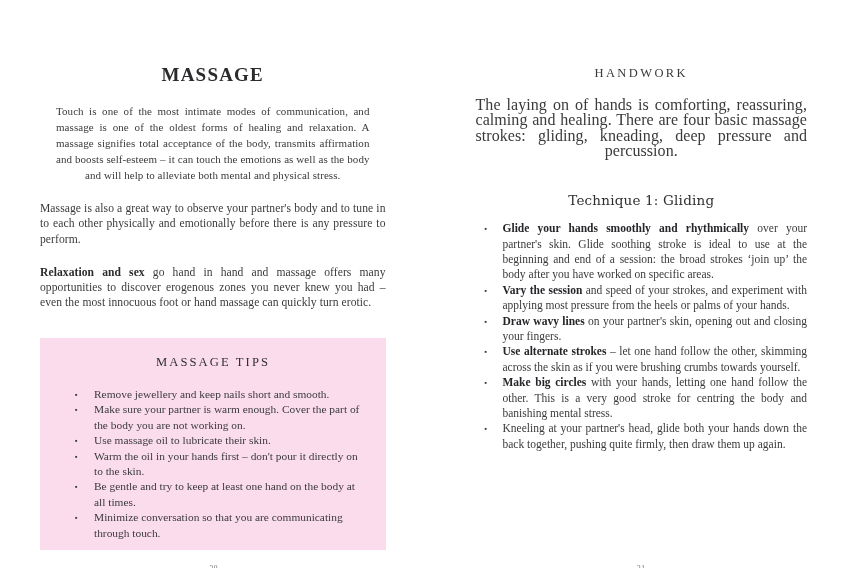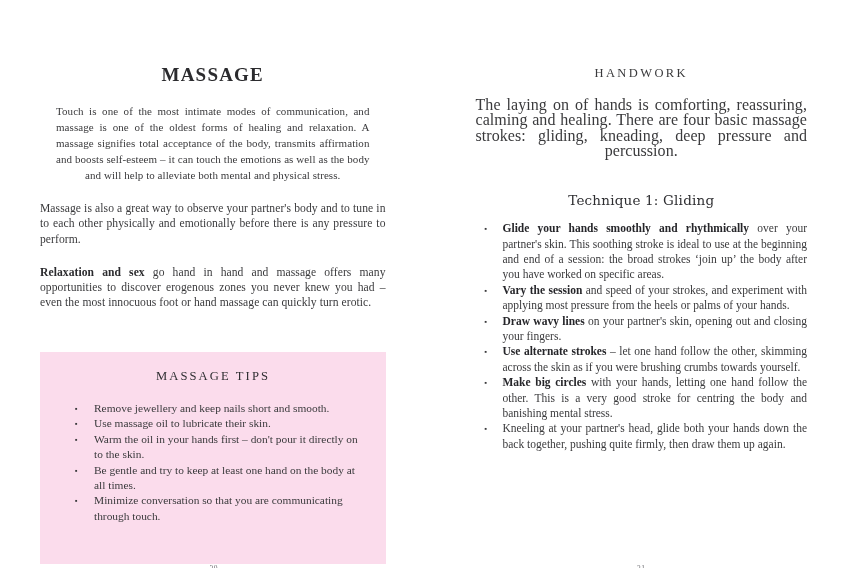--- a/index.html
+++ b/index.html
@@ -86,21 +86,21 @@
     margin: 0 0 0 0;
     padding-top: 18px;
     letter-spacing: 0.06px;
   }
   .body-para b { font-weight: bold; color: #2b2b2e; }
 
   
   .tips-box {
     position: absolute;
     left: 40px;
-    top: 332px;
+    top: 318px;
     width: 346px;
     height: 212px;
     background: #fbdcec;
     box-sizing: border-box;
     padding: 14px 18px 12px 18px;
   }
   .tips-title {
     text-align: center;
     font-size: 12.6px;
     letter-spacing: 2.1px;
@@ -184,40 +184,41 @@
     <p class="intro">Touch is one of the most intimate modes of communication, and massage is one of the oldest forms of healing and relaxation. A massage signifies total acceptance of the body, transmits affirmation and boosts self-esteem – it can touch the emotions as well as the body and will help to alleviate both mental and physical stress.</p>
 
     <p class="body-para">Massage is also a great way to observe your partner's body and to tune in to each other physically and emotionally before there is any pressure to perform.</p>
 
     <p class="body-para"><b>Relaxation and sex</b><span> go hand in hand and massage offers many opportunities to discover erogenous zones you never knew you had – even the most innocuous foot or hand massage can quickly turn erotic.</span></p>
 
     <div class="tips-box">
       <div class="tips-title">MASSAGE TIPS</div>
       <ul class="tips-list">
         <li>Remove jewellery and keep nails short and smooth.</li>
+        <li>Make sure your partner is warm enough. Cover the part of the body you are not working on.</li>
         <li>Use massage oil to lubricate their skin.</li>
         <li>Warm the oil in your hands first – don't pour it directly on to the skin.</li>
         <li>Be gentle and try to keep at least one hand on the body at all times.</li>
         <li>Minimize conversation so that you are communicating through touch.</li>
       </ul>
     </div>
 
     <div class="folio folio-left">30</div>
   </div>
 
   <div class="page page-right">
 
     <h2 class="running-head">HANDWORK</h2>
 
     <p class="intro-right">The laying on of hands is comforting, reassuring, calming and healing. There are four basic massage strokes: gliding, kneading, deep pressure and percussion.</p>
 
     <h3 class="section-heading">Technique 1: Gliding</h3>
 
     <ul class="technique-list">
-      <li><b>Glide your hands smoothly and rhythmically</b><span> over your partner's skin. This soothing stroke is ideal to use at the beginning and end of a session: the broad strokes ‘join up’ the body after you have worked on specific areas.</span></li>
+      <li><b>Glide your hands smoothly and rhythmically</b><span> over your partner's skin. Glide soothing stroke is ideal to use at the beginning and end of a session: the broad strokes ‘join up’ the body after you have worked on specific areas.</span></li>
       <li><b>Vary the session</b><span> and speed of your strokes, and experiment with applying most pressure from the heels or palms of your hands.</span></li>
       <li><b>Draw wavy lines</b><span> on your partner's skin, opening out and closing your fingers.</span></li>
       <li><b>Use alternate strokes</b><span> – let one hand follow the other, skimming across the skin as if you were brushing crumbs towards yourself.</span></li>
       <li><b>Make big circles</b><span> with your hands, letting one hand follow the other. This is a very good stroke for centring the body and banishing mental stress.</span></li>
       <li><b></b><span>Kneeling at your partner's head, glide both your hands down the back together, pushing quite firmly, then draw them up again.</span></li>
     </ul>
 
     <div class="folio folio-right">31</div>
   </div>
 

